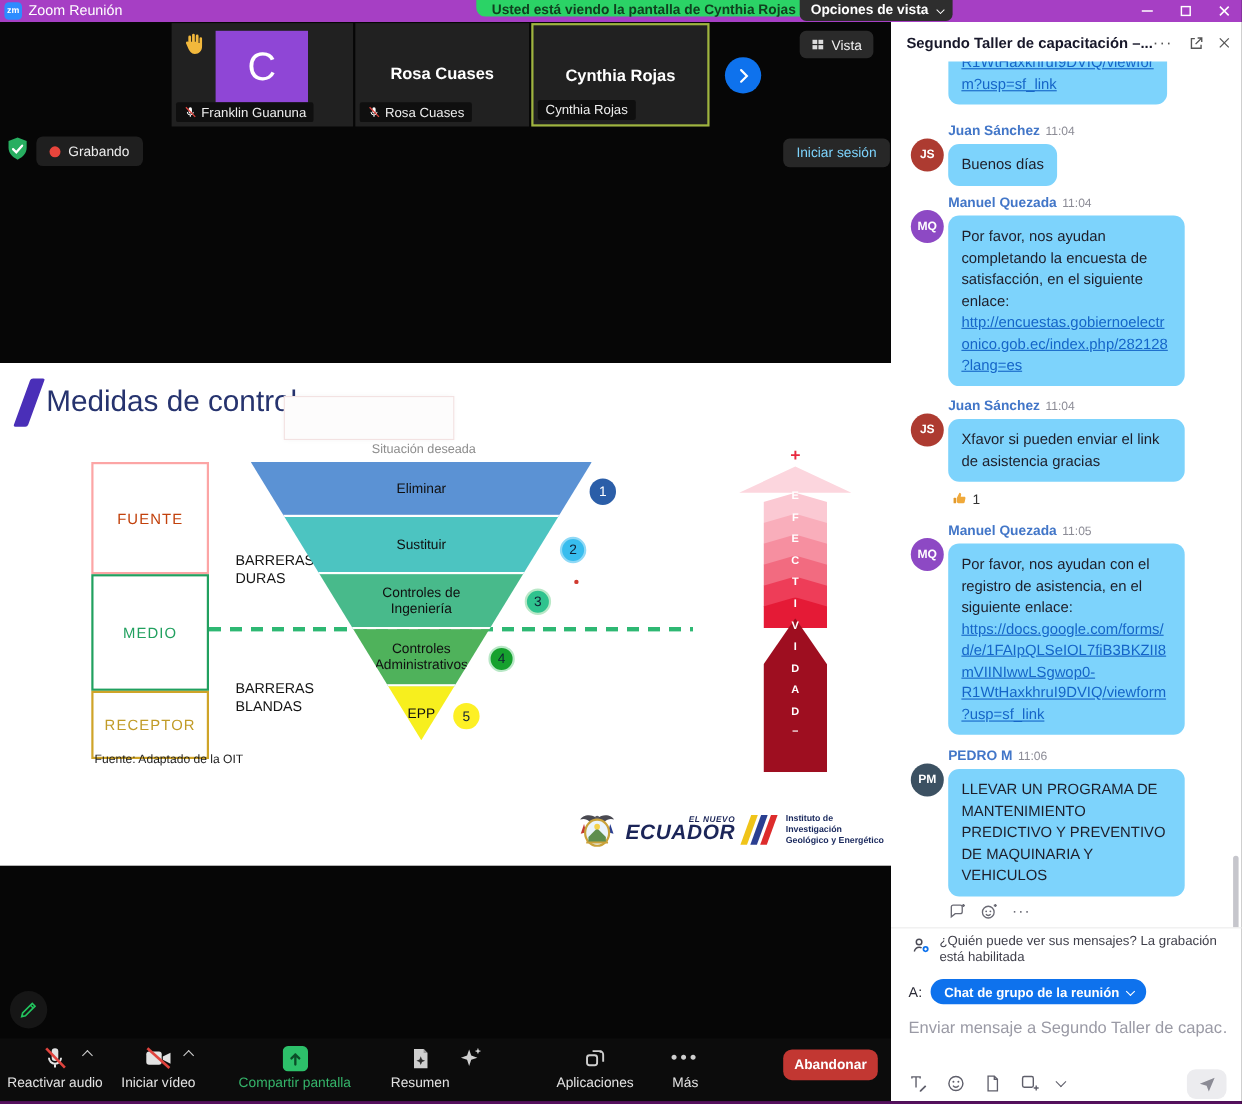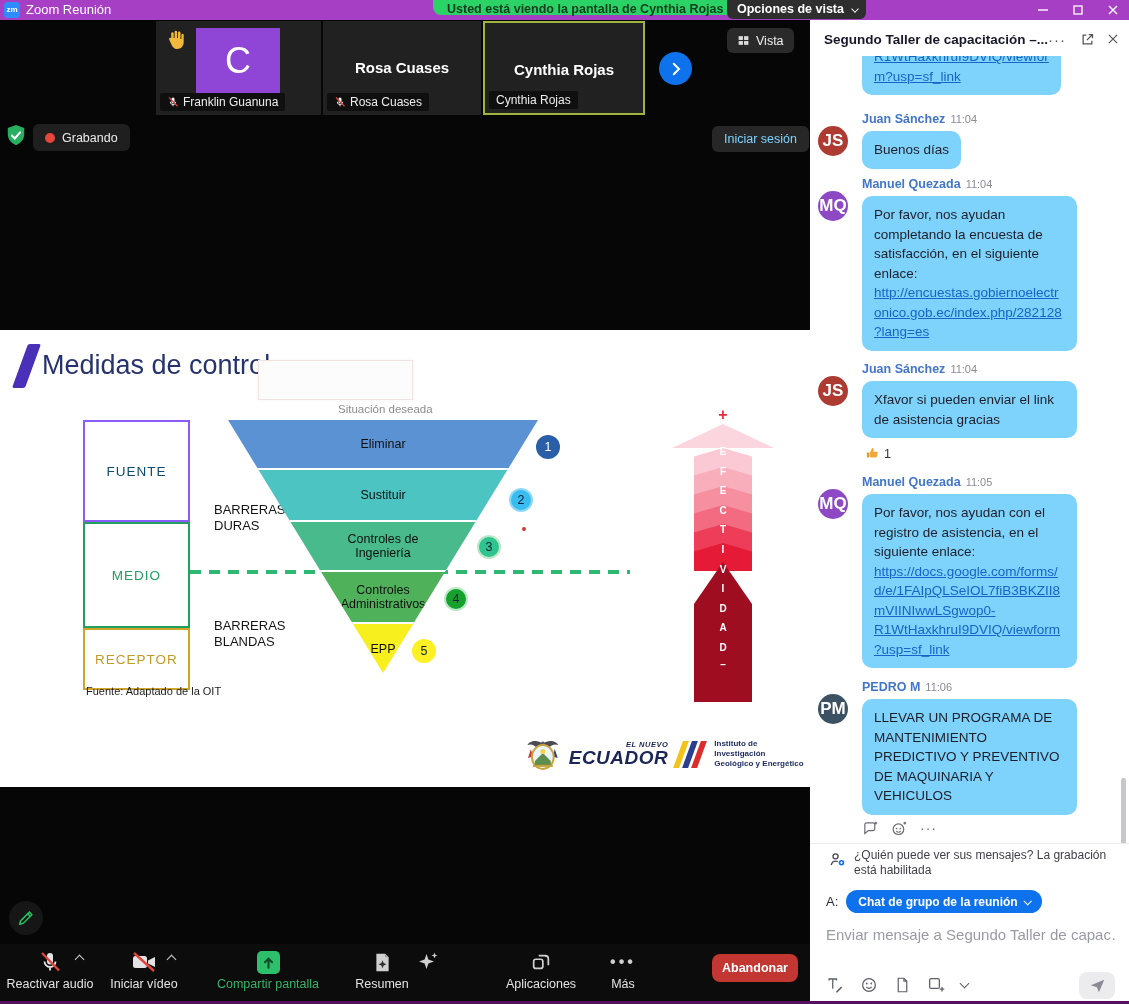--- a/index.html
+++ b/index.html
@@ -39,21 +39,21 @@
   .vista-btn { position:absolute; left:727px; top:8px; height:25px; background:#2a2a2a; border-radius:6px; color:#f0f0f0; font-size:12.5px; display:flex; align-items:center; gap:6px; padding:0 10px; cursor:pointer; }
 
   
   .slide { position:absolute; left:0; top:310px; width:810px; height:457px; background:#fff; color:#111; }
   .slide-slash { position:absolute; left:20px; top:14px; width:13px; height:44px; background:#4a2fb8; transform:skewX(-20deg); border-radius:2px; }
   .slide-title { position:absolute; left:42px; top:20px; font-size:27px; color:#26336e; }
   .redaction { position:absolute; left:258px; top:30px; width:155px; height:40px; background:#fdfcfc; border:1px solid #f3e2e2; box-shadow:0 0 5px rgba(0,0,0,.04); }
   .situacion { position:absolute; left:338px; top:73px; font-size:11.5px; color:#8d8d8d; }
 
   .src-box { position:absolute; left:83px; width:107px; display:flex; align-items:center; justify-content:center; font-size:13.5px; letter-spacing:1px; }
-  .box-fuente { top:90px; height:102px; border:2px solid #8b5cf6; color:#0c4a6e; }
+  .box-fuente { top:90px; height:102px; border:2px solid #fca5a5; color:#c2410c; }
   .box-medio { top:192px; height:106px; border:2px solid #21a05f; color:#21a05f; }
   .box-receptor { top:298px; height:62px; border:2px solid #cfa428; color:#c19b27; }
 
   .barreras { position:absolute; left:214px; font-size:13px; color:#151515; line-height:15.5px; }
   .bar-duras { top:172px; } .bar-blandas { top:288px; }
 
   .dashes { position:absolute; left:190px; top:240px; width:440px; height:3.5px; background:repeating-linear-gradient(90deg,#2eb873 0 11px,transparent 11px 19px); }
 
   .pyramid { position:absolute; left:228px; top:90px; width:310px; height:253px; clip-path:polygon(0 0,100% 0,50% 100%); }
   .band { width:100%; display:flex; align-items:center; justify-content:center; font-size:12.5px; color:#101010; text-align:center; border-bottom:2px solid #fff; }
@@ -118,21 +118,21 @@
   .chat-title { position:absolute; left:14px; top:12px; font-size:13.5px; font-weight:bold; color:#18182a; white-space:nowrap; }
   .head-ic { position:absolute; top:10px; width:18px; height:18px; display:flex; align-items:center; justify-content:center; cursor:pointer; color:#555; }
   .hi-more { left:238px; font-size:15px; letter-spacing:1px; }
   .hi-pop { left:268px; } .hi-close { left:294px; }
 
   .msgs { position:absolute; left:0; top:36px; width:100%; height:787px; overflow:hidden; }
   .msg { position:absolute; left:0; right:8px; }
   .sender-row { margin-left:52px; font-size:12.5px; }
   .sender { color:#4276c8; font-weight:bold; }
   .mtime { color:#8b8b95; font-size:11px; margin-left:5px; }
-  .avatar { position:absolute; left:8px; width:30px; height:30px; border-radius:50%; color:#fff; font-size:17px; font-weight:bold; display:flex; align-items:center; justify-content:center; }
+  .avatar { position:absolute; left:18px; width:30px; height:30px; border-radius:50%; color:#fff; font-size:11px; font-weight:bold; display:flex; align-items:center; justify-content:center; }
   .av-js { background:#ad3b31; } .av-mq { background:#8d49c4; } .av-pm { background:#3c5162; }
   .bubble { display:inline-block; margin:5px 0 0 52px; max-width:215px; background:#7dd3fc; border-radius:10px; padding:9px 12px; font-size:13.5px; line-height:19.5px; color:#1e1e2a; }
   .chat-link { color:#1565c8; text-decoration:underline; overflow-wrap:anywhere; cursor:pointer; }
   .clip-wrap { position:absolute; left:52px; top:0; width:215px; height:48px; overflow:hidden; }
   .clip-wrap .bubble { margin:-18px 0 0 0; }
   .reaction { position:absolute; left:55px; top:84px; display:flex; align-items:center; gap:4px; font-size:12.5px; color:#333; cursor:pointer; }
   .msg-actions { position:absolute; left:52px; top:764px; display:flex; gap:12px; color:#6b6b75; }
   .msg-actions span { cursor:pointer; }
   .chat-scroll { position:absolute; right:3px; top:722px; width:5px; height:68px; background:#c6c6cc; border-radius:3px; }
 

